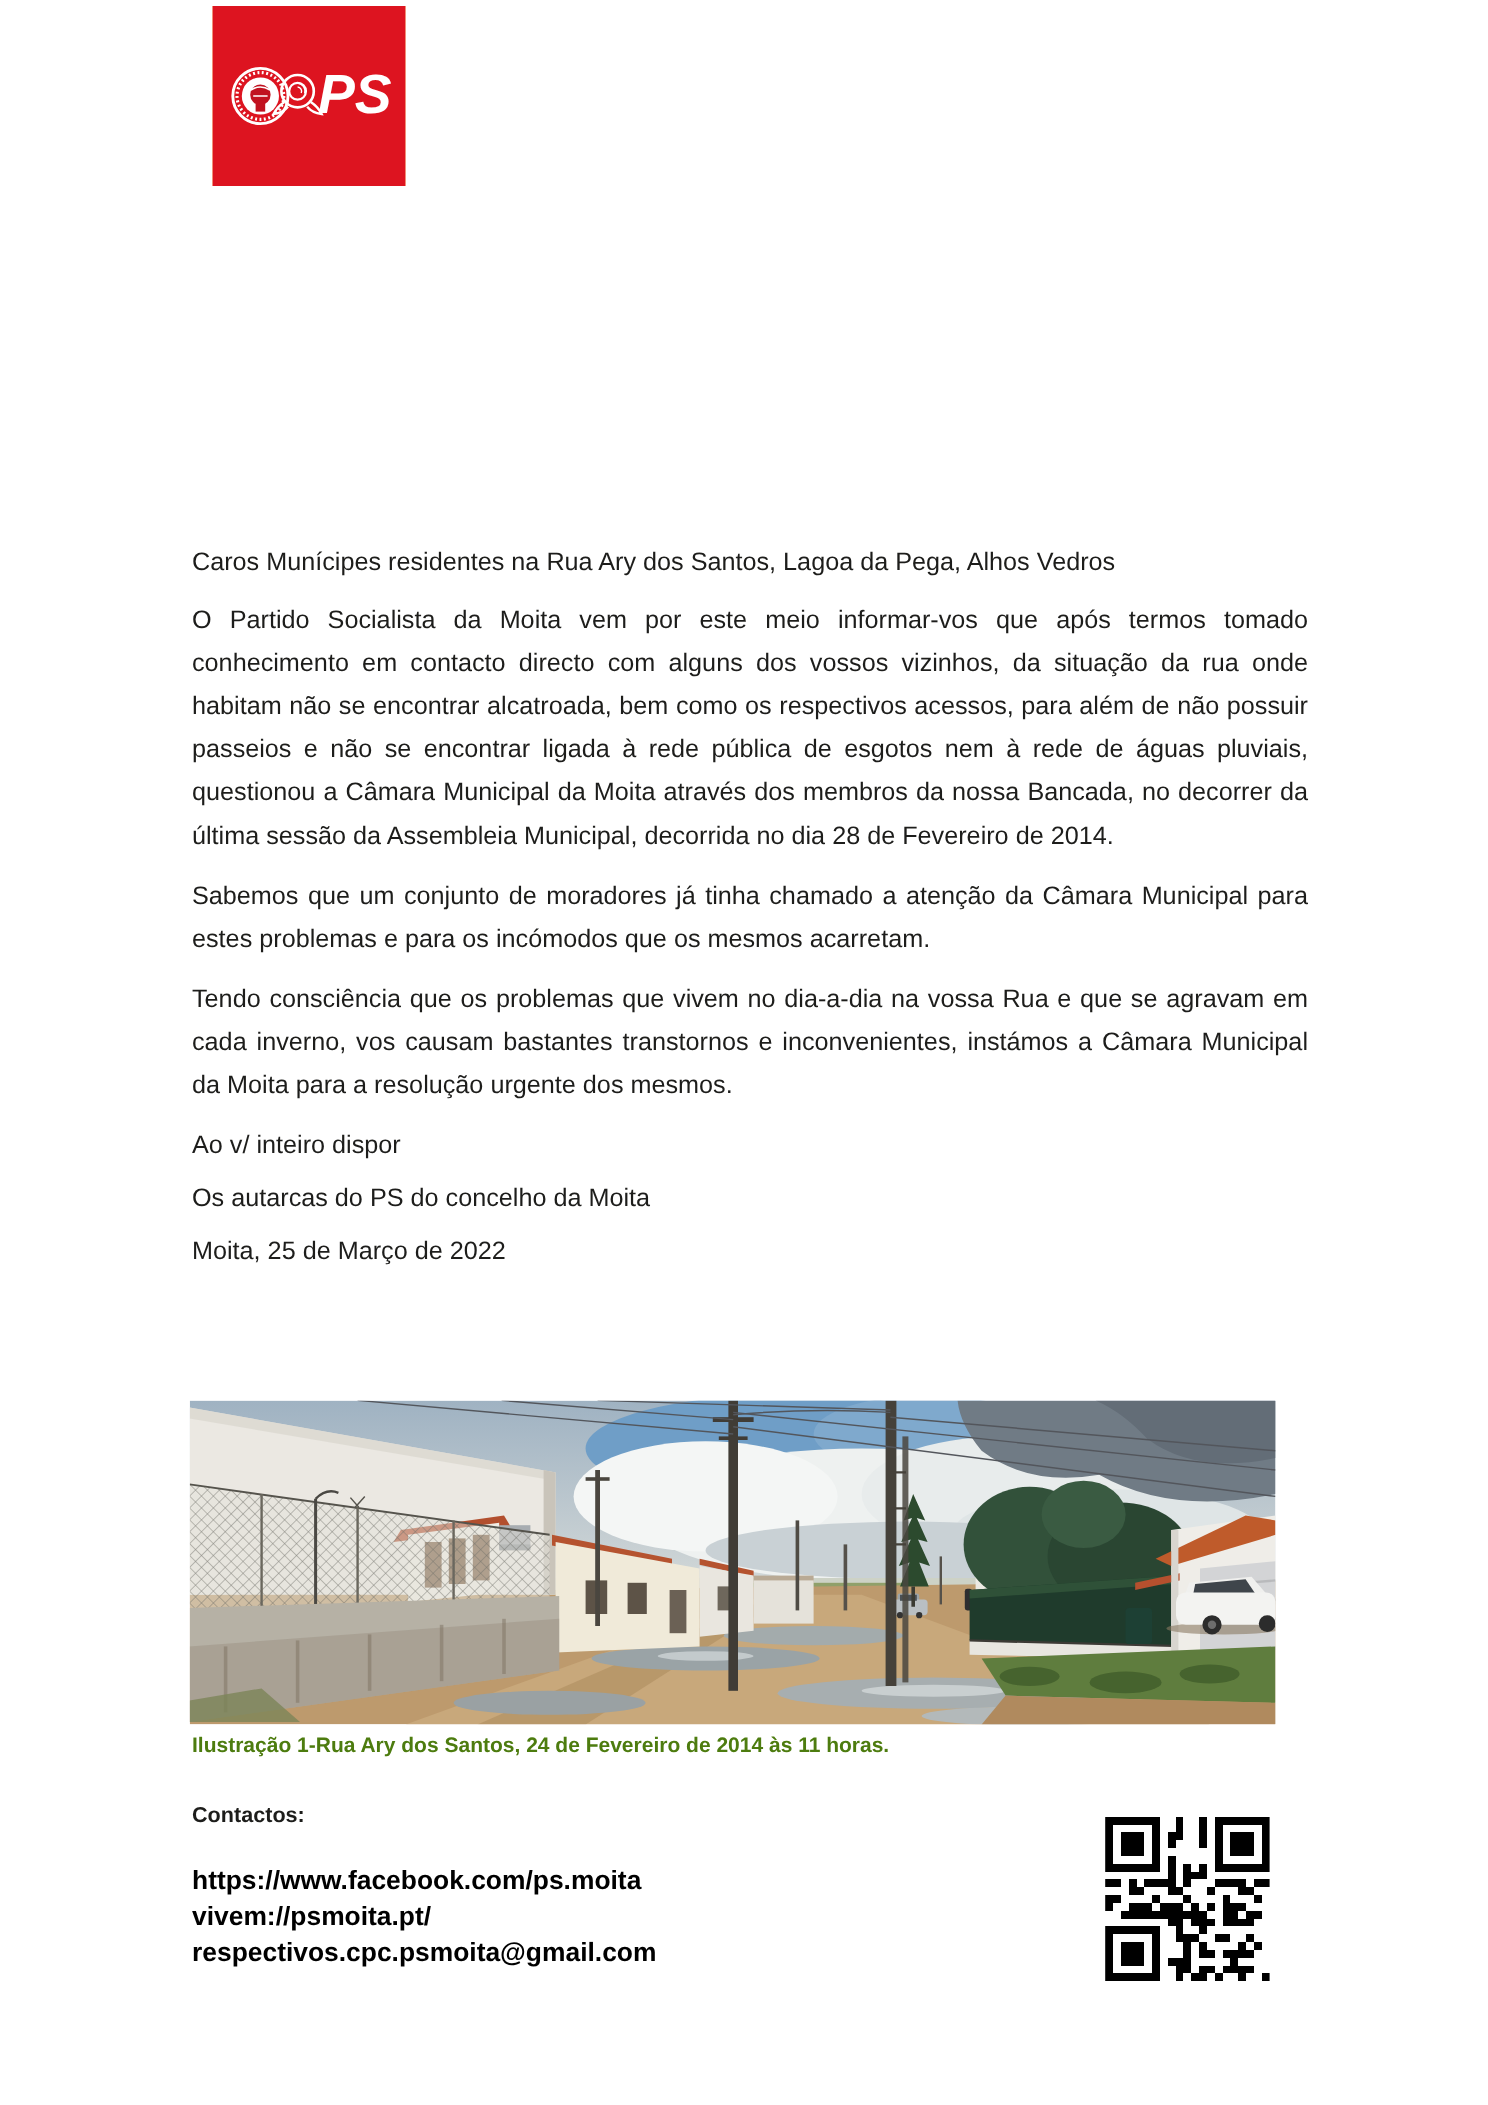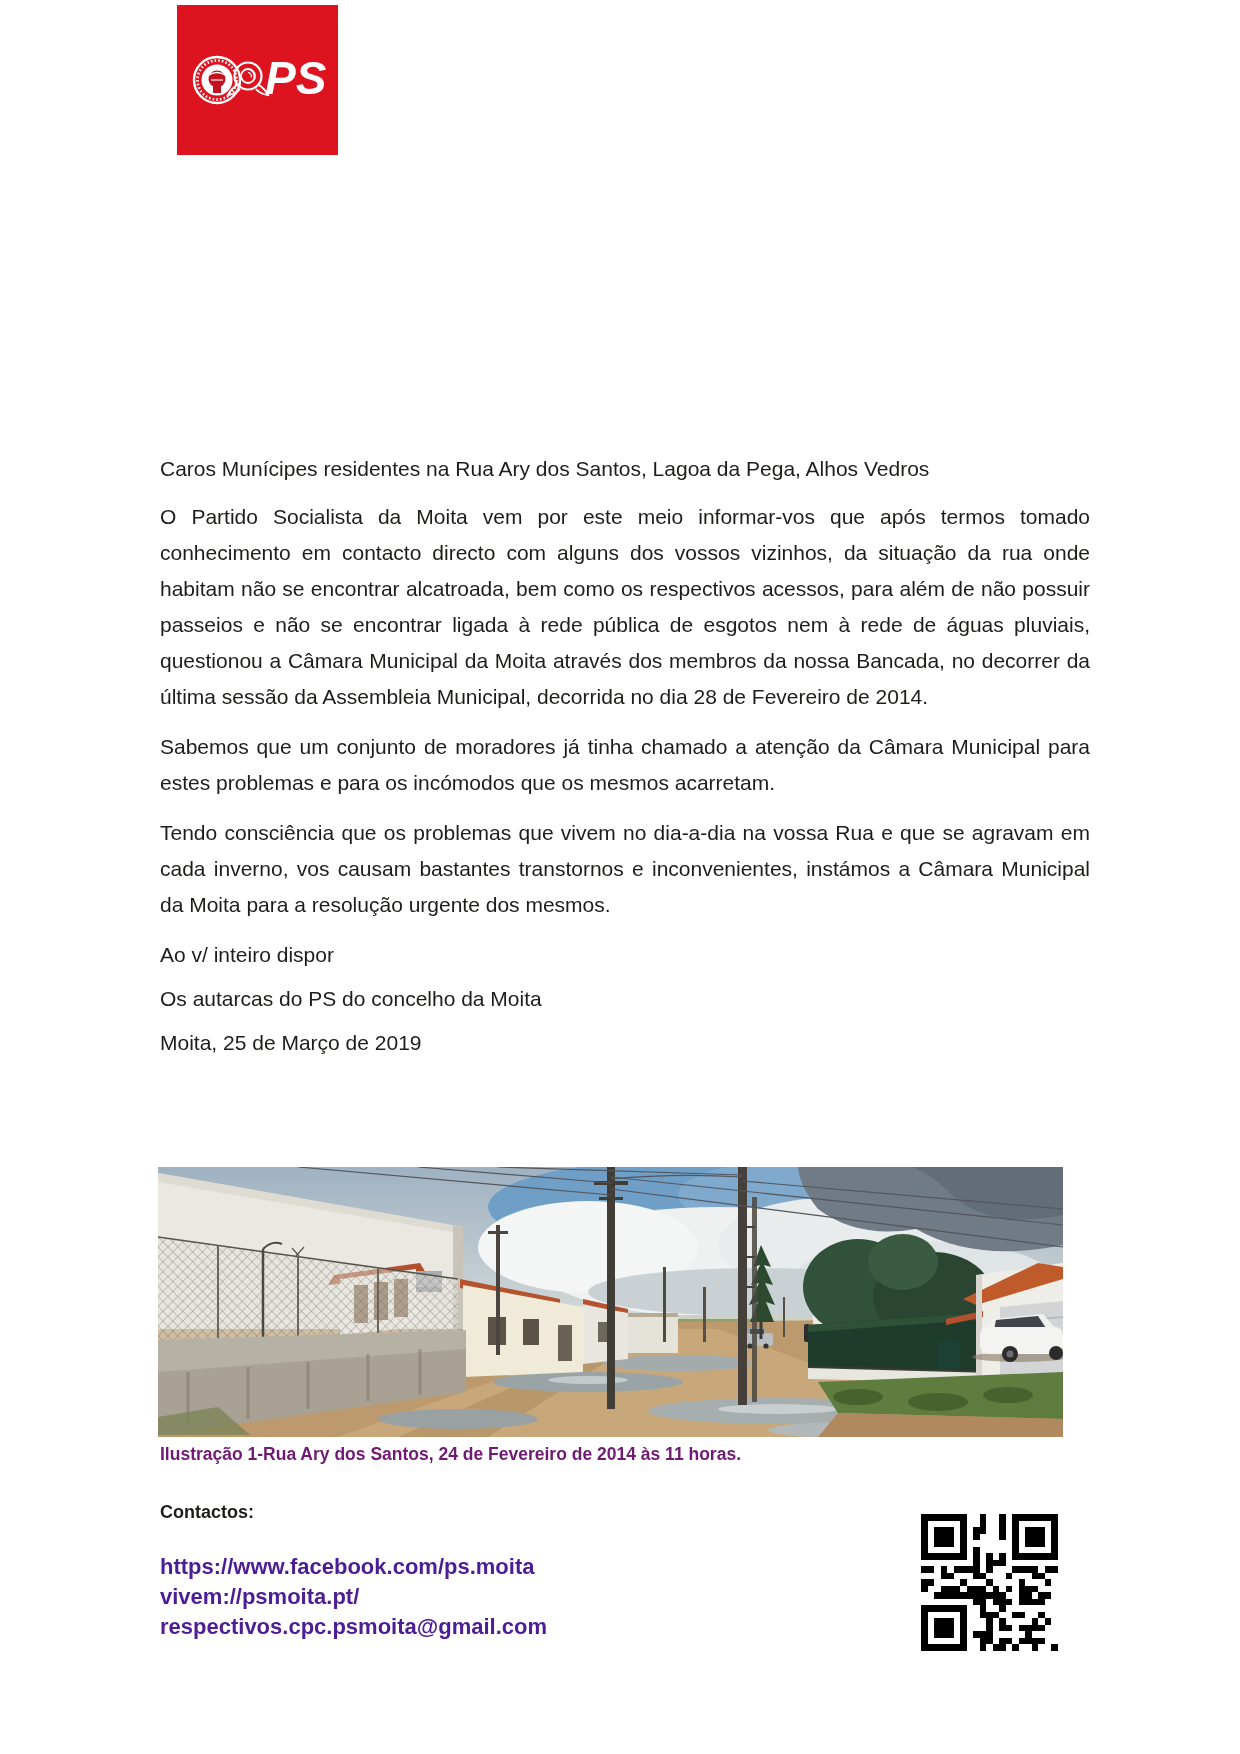--- a/index.html
+++ b/index.html
@@ -12,25 +12,25 @@
   .recipient{position:absolute;left:842px;top:232px;font-size:21px;line-height:28px;}
   
   .letter{position:absolute;left:160px;top:412px;width:930px;font-size:21px;margin-top:39px;}
   .letter p{margin:0 0 14px 0;line-height:36px;}
   .letter p.just{text-align:justify;}
   .letter p.salutation{margin-bottom:12px;}
   .letter p.single{margin-bottom:8px;}
   
   .figure{position:absolute;left:158px;top:1167px;width:905px;height:270px;overflow:hidden;}
   .figure svg{display:block;width:905px;height:270px;}
-  .caption{position:absolute;left:160px;top:1444px;font-size:17.5px;font-weight:bold;color:#701a75;}
+  .caption{position:absolute;left:160px;top:1444px;font-size:17.5px;font-weight:bold;color:#4d7c0f;}
   
   .contacts-heading{position:absolute;left:160px;top:1502px;font-size:18px;font-weight:bold;}
   .contact-links{position:absolute;left:160px;top:1552px;font-size:22px;font-weight:bold;line-height:30px;}
-  .contact-links a{display:block;color:#4c1d95;text-decoration:none;}
+  .contact-links a{display:block;color:#000000;text-decoration:none;}
   
   .qr{position:absolute;left:921px;top:1514px;width:137px;height:137px;background:#fff;}
   .qr svg{display:block;width:100%;height:100%;shape-rendering:crispEdges;}
 </style>
 </head>
 <body>
 
 <div class="page">
 
   <div class="logo">
@@ -61,21 +61,21 @@
   </div>
 
 
   <div class="letter">
     <p class="salutation">Caros Munícipes residentes na Rua Ary dos Santos, Lagoa da Pega, Alhos Vedros</p>
     <p class="just">O Partido Socialista da Moita vem por este meio informar-vos que após termos tomado conhecimento em contacto directo com alguns dos vossos vizinhos, da situação da rua onde habitam não se encontrar alcatroada, bem como os respectivos acessos, para além de não possuir passeios e não se encontrar ligada à rede pública de esgotos nem à rede de águas pluviais, questionou a Câmara Municipal da Moita através dos membros da nossa Bancada, no decorrer da última sessão da Assembleia Municipal, decorrida no dia 28 de Fevereiro de 2014.</p>
     <p class="just">Sabemos que um conjunto de moradores já tinha chamado a atenção da Câmara Municipal para estes problemas e para os incómodos que os mesmos acarretam.</p>
     <p class="just">Tendo consciência que os problemas que vivem no dia-a-dia na vossa Rua e que se agravam em cada inverno, vos causam bastantes transtornos e inconvenientes, instámos a Câmara Municipal da Moita para a resolução urgente dos mesmos.</p>
     <p class="single">Ao v/ inteiro dispor</p>
     <p class="single">Os autarcas do PS do concelho da Moita</p>
-    <p class="single">Moita, 25 de Março de 2019</p>
+    <p class="single">Moita, 25 de Março de 2022</p>
   </div>
 
   <div class="figure">
     <svg viewBox="0 0 905 270" preserveAspectRatio="none">
       <defs>
         <linearGradient id="skyg" x1="0" y1="0" x2="0" y2="1">
           <stop offset="0" stop-color="#9fb2c2"></stop>
             <stop offset="1" stop-color="#d8dcda"></stop>
         </linearGradient>
         <pattern id="mesh" width="7" height="7" patternUnits="userSpaceOnUse" patternTransform="rotate(45)">

